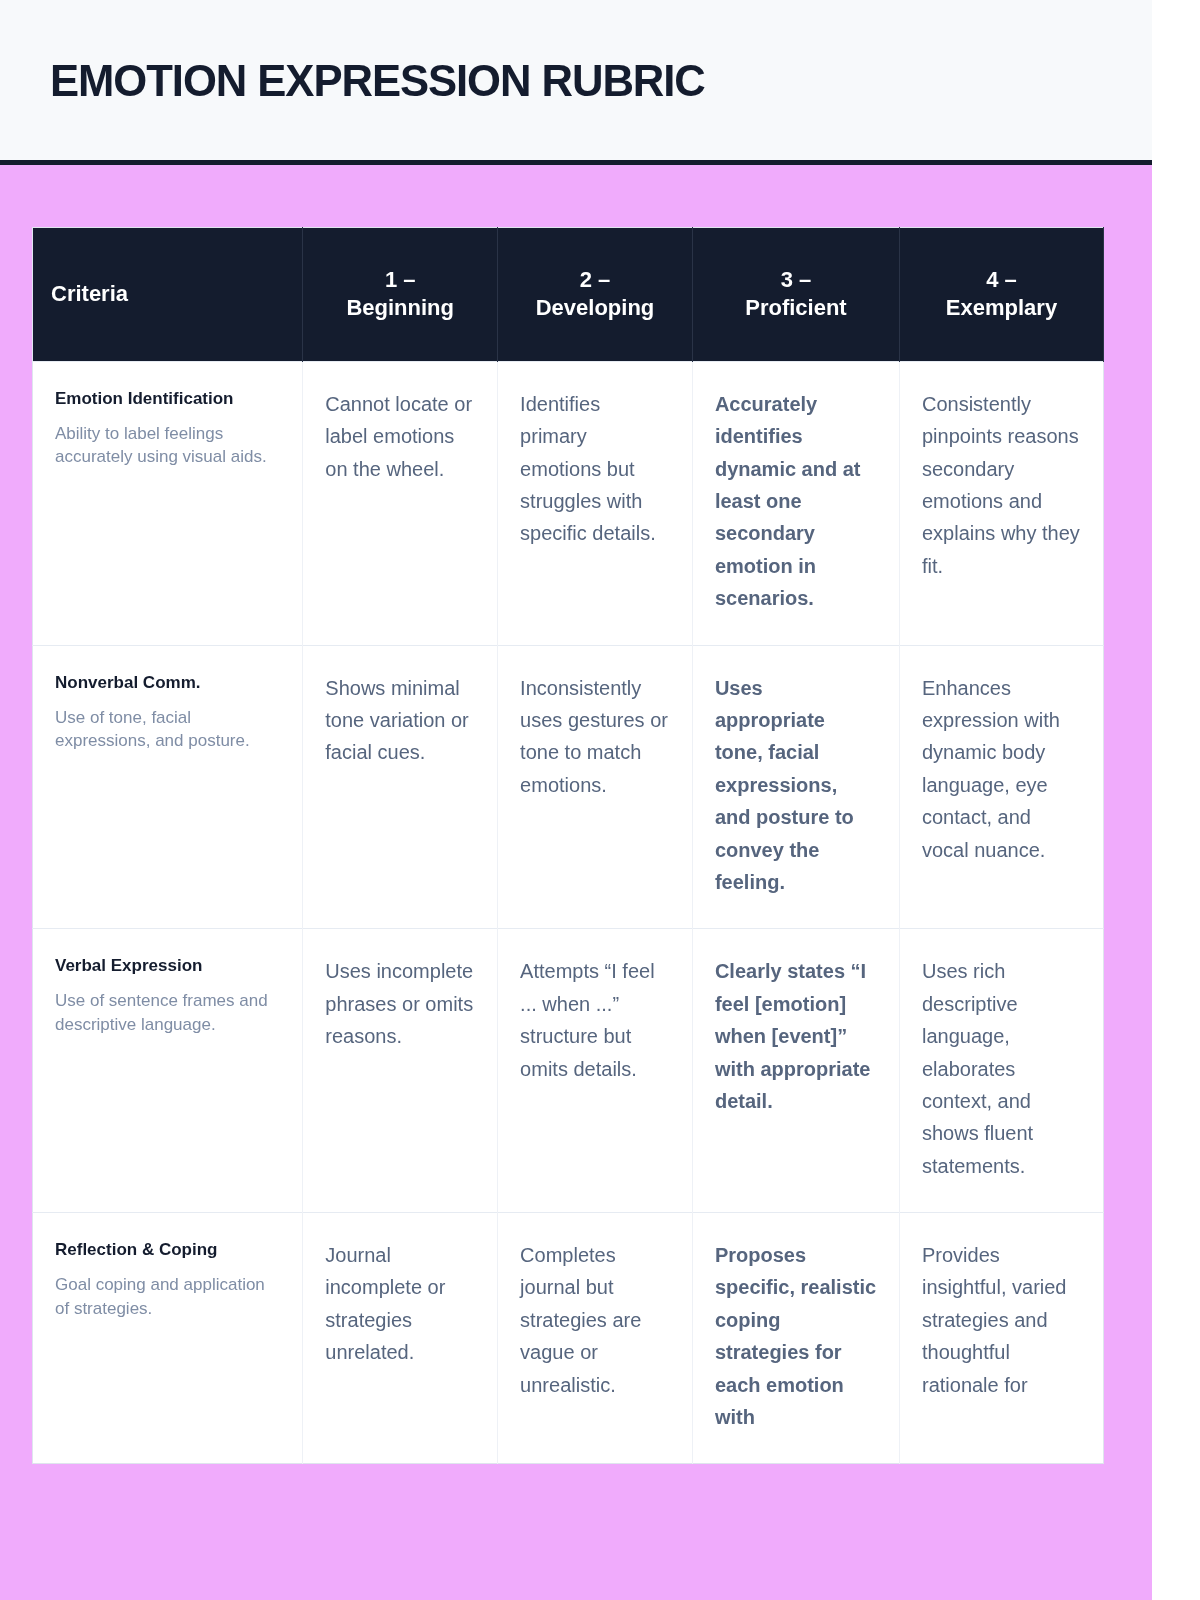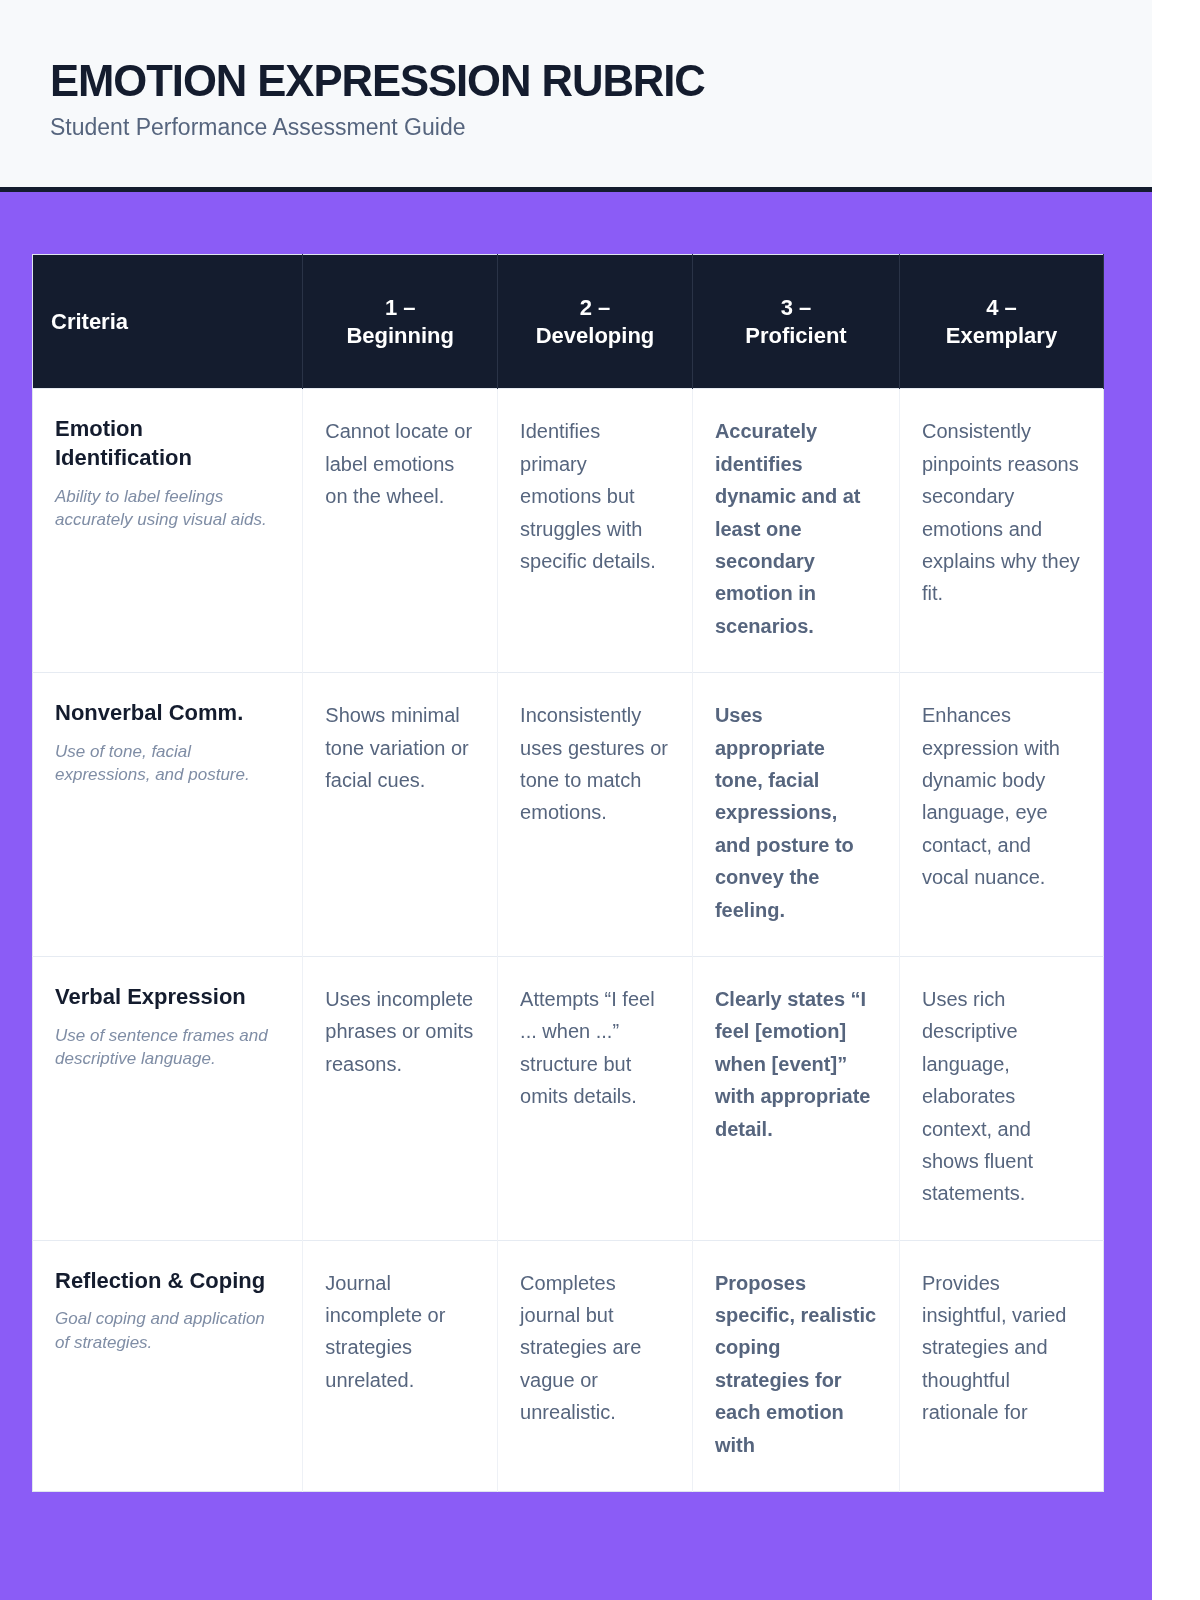--- a/index.html
+++ b/index.html
@@ -11,21 +11,21 @@
     overflow: hidden;
     background: #ffffff;
     font-family: "Liberation Sans", sans-serif;
   }
 
   .page {
     width: 1152px;
     height: 1600px;
     position: relative;
     overflow: hidden;
-    background: #8b5cf6;
+    background: #f0abfc;
   }
 
   
   .doc-header {
     background: #f7f9fb;
     border-bottom: 5px solid #141c2e;
     padding: 52px 50px 46px 50px;
     display: flex;
     align-items: flex-start;
     justify-content: space-between;
@@ -123,29 +123,28 @@
   }
   table.rubric tbody td:last-child { border-right: none; }
 
   td.cell-criteria {
     background: #f7f9fb;
     border-right: 1px solid #e2e8f0;
     padding-left: 26px;
     padding-right: 26px;
   }
   .criteria-name {
-    font-size: 22px;
+    font-size: 17px;
     font-weight: 700;
     color: #141c2e;
     line-height: 1.3;
     margin-bottom: 10px;
   }
   .criteria-desc {
     font-size: 17px;
-    font-style: italic;
     color: #7f8da5;
     line-height: 1.38;
     margin-top: 12px;
   }
 
   td.cell-proficient {
     background: #f5faf8;
     color: #141c2e;
     font-weight: 700;
     border-left: 1px solid #e1eae8;
@@ -153,21 +152,20 @@
   }
 </style>
 </head>
 <body>
 
 <div class="page">
 
   <div class="doc-header">
     <div class="header-text">
       <h1 class="doc-title">EMOTION EXPRESSION RUBRIC</h1>
-      <p class="doc-subtitle">Student Performance Assessment Guide</p>
     </div>
   </div>
 
   <div class="table-wrap">
     <table class="rubric">
       <colgroup>
         <col class="w-criteria">
         <col class="w-level">
         <col class="w-level">
         <col class="w-proficient">

